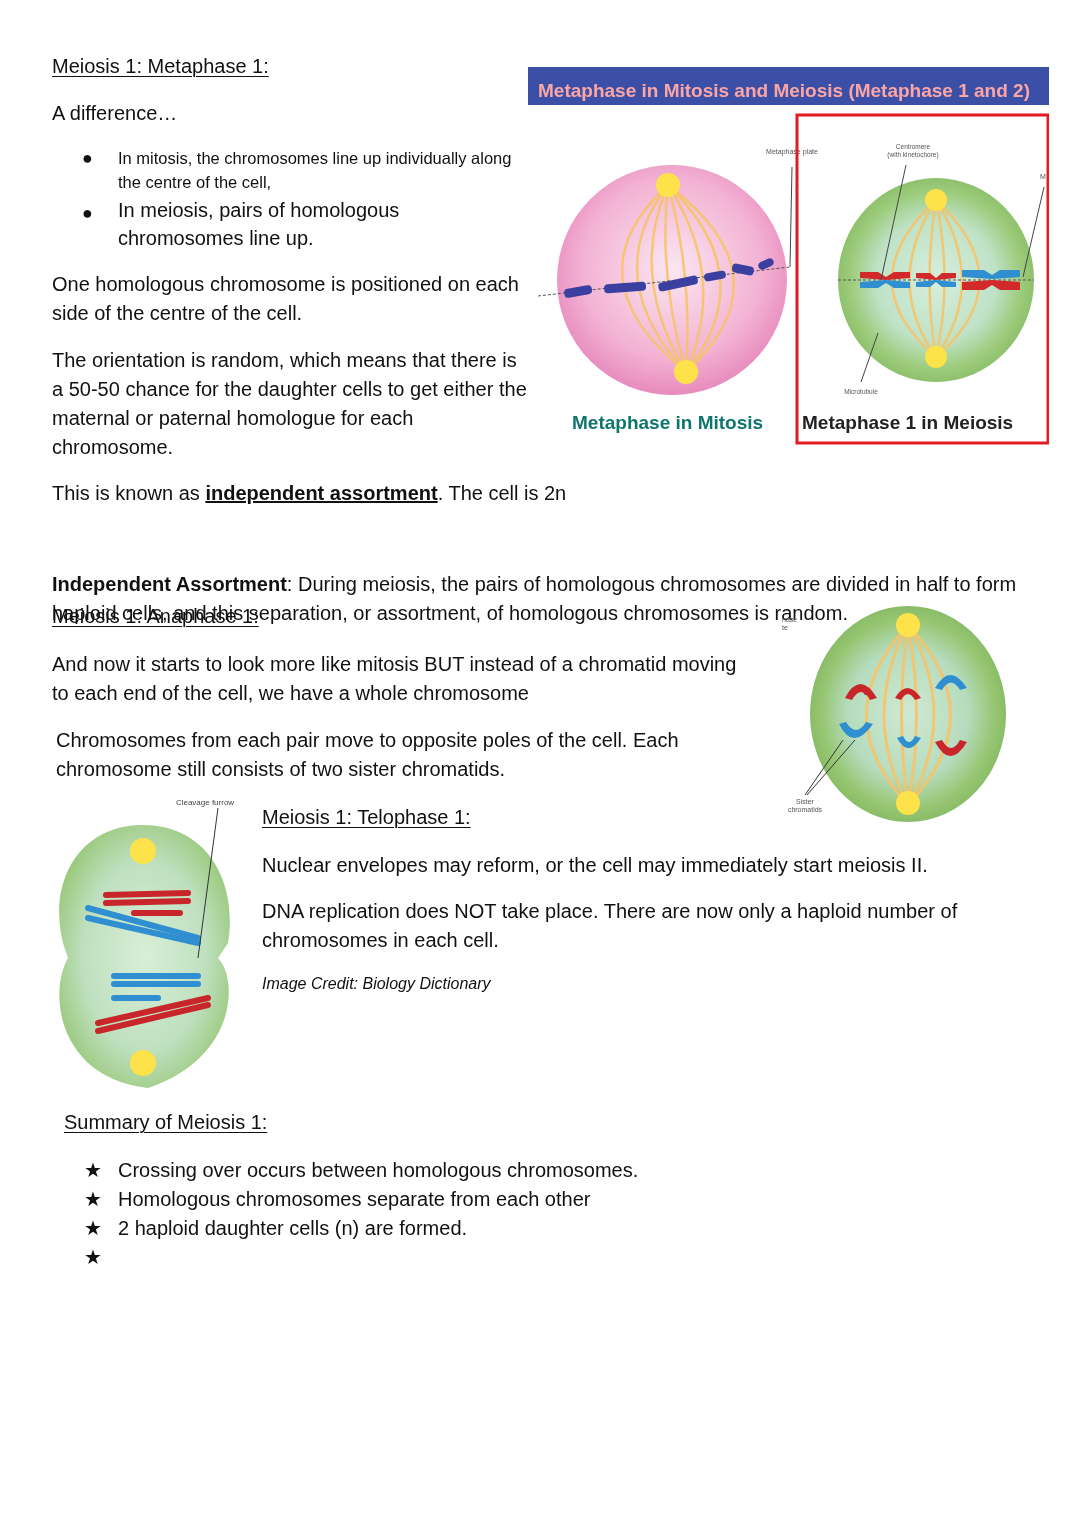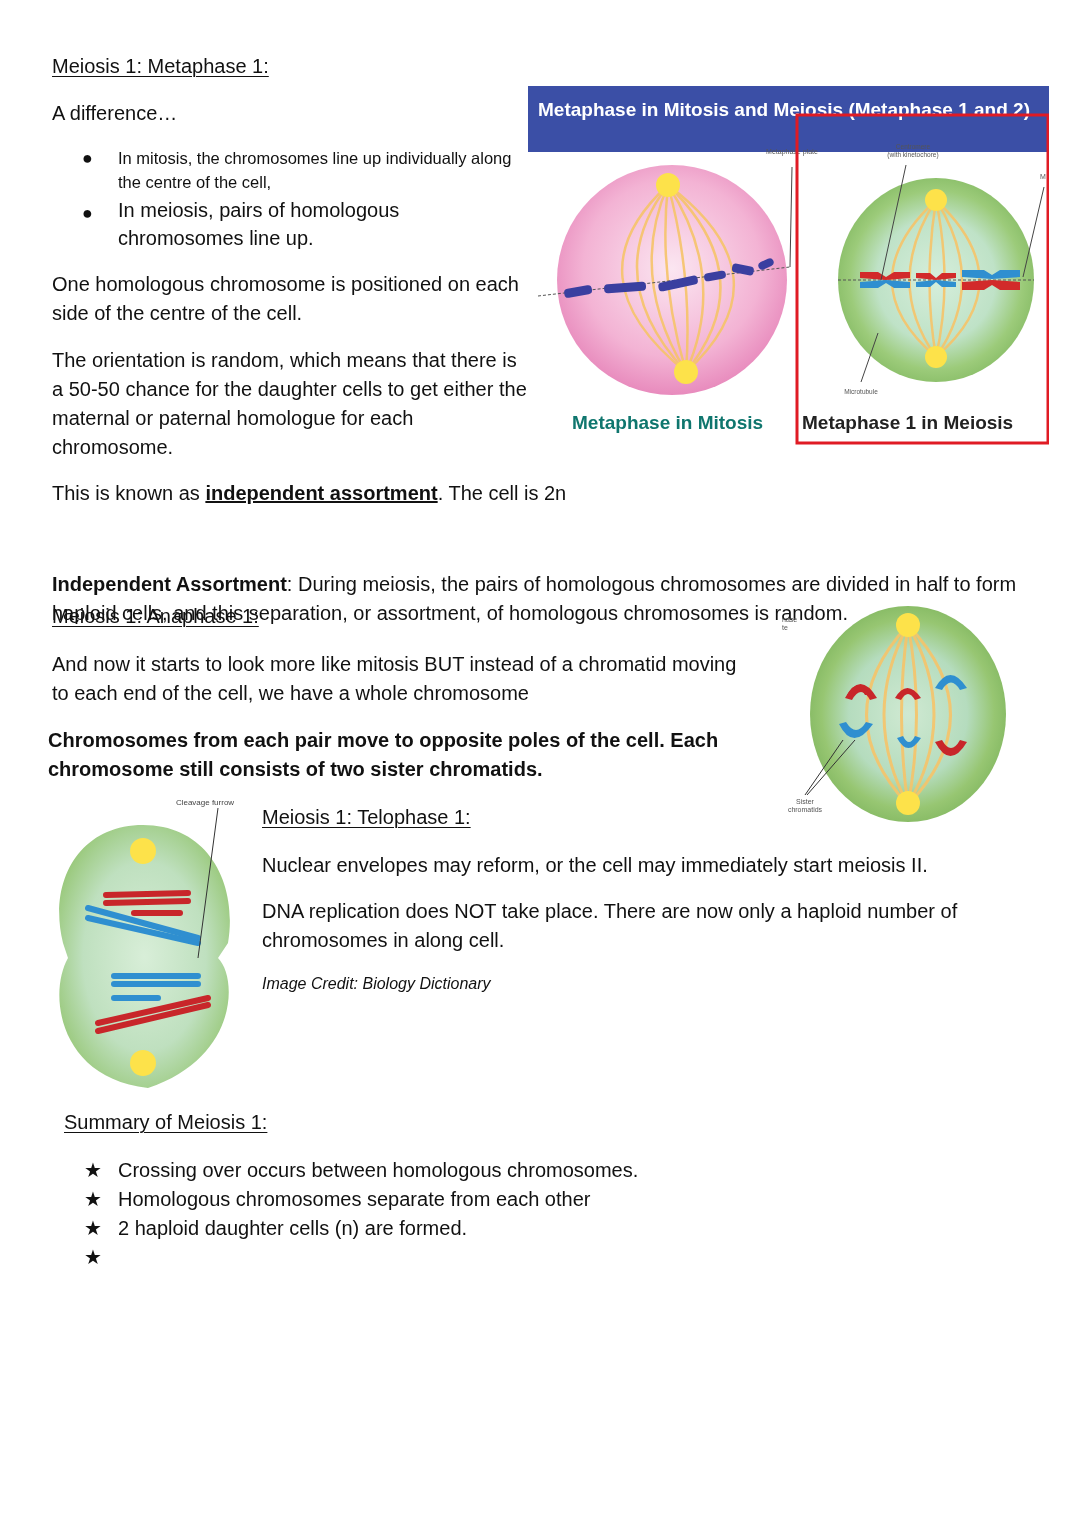--- a/index.html
+++ b/index.html
@@ -40,21 +40,21 @@
 <div class="abs p" style="left:52px;top:346px;width:478px;">The orientation is random, which means that there is a 50-50 chance for the daughter cells to get either the maternal or paternal homologue for each chromosome.</div>
 <div class="abs p" style="left:52px;top:479px;width:700px;">
   <span>This is known as </span><span class="bu">independent assortment</span><span>. The cell is 2n</span>
 </div>
 
 <div class="abs p" style="left:52px;top:526px;width:990px;margin-top:44px;">
   <span class="bold">Independent Assortment</span><span>: During meiosis, the pairs of homologous chromosomes are divided in half to form haploid cells, and this separation, or assortment, of homologous chromosomes is random.</span>
 </div>
 
 <div class="abs" style="left:528px;top:67px;width:521px;height:380px;">
-  <div style="position:absolute;left:0;top:0;width:521px;height:66px;background:#3b4fa6;color:#ffffff;font-weight:bold;font-size:19px;line-height:48px;padding-left:10px;box-sizing:border-box;white-space:nowrap;margin-top:19px;">Metaphase in Mitosis and Meiosis (Metaphase 1 and 2)</div>
+  <div style="position:absolute;left:0;top:0;width:521px;height:38px;background:#3b4fa6;color:#fca5a5;font-weight:bold;font-size:19px;line-height:48px;padding-left:10px;box-sizing:border-box;white-space:nowrap;">Metaphase in Mitosis and Meiosis (Metaphase 1 and 2)</div>
 
   <svg width="521" height="380" style="position:absolute;left:0;top:0;">
     <defs>
       <radialGradient id="pinkG" cx="50%" cy="45%" r="55%">
         <stop offset="0%" stop-color="#fbe6f1"></stop>
         <stop offset="70%" stop-color="#f3b3d4"></stop>
         <stop offset="100%" stop-color="#e88bbd"></stop>
       </radialGradient>
       <radialGradient id="greenG" cx="50%" cy="50%" r="55%">
         <stop offset="0%" stop-color="#d6eedb"></stop>
@@ -135,21 +135,21 @@
       <text x="512" y="112" font-size="7" fill="#555">M</text>
     </g>
   </svg>
 
   <div style="position:absolute;left:44px;top:345px;font-weight:bold;font-size:19px;color:#0f766e;">Metaphase in Mitosis</div>
   <div style="position:absolute;left:274px;top:345px;font-weight:bold;font-size:19px;color:#222;">Metaphase 1 in Meiosis</div>
 </div>
 
 <div class="abs h" style="left:52px;top:602px;">Meiosis 1: Anaphase 1:</div>
 <div class="abs p" style="left:52px;top:650px;width:700px;">And now it starts to look more like mitosis BUT instead of a chromatid moving to each end of the cell, we have a whole chromosome</div>
-<div class="abs p" style="left:48px;top:726px;width:700px;font-weight:bold;">Chromosomes from each pair move to opposite poles of the cell.  Each chromosome still consists of two sister chromatids.</div>
+<div class="abs p" style="left:56px;top:726px;width:700px;">Chromosomes from each pair move to opposite poles of the cell.  Each chromosome still consists of two sister chromatids.</div>
 
 <svg class="abs" style="left:775px;top:600px;" width="245" height="230">
   <defs>
     <radialGradient id="greenA" cx="50%" cy="50%" r="55%">
       <stop offset="0%" stop-color="#cfe9d2"></stop>
       <stop offset="55%" stop-color="#b5dcbe"></stop>
       <stop offset="80%" stop-color="#97c672"></stop>
       <stop offset="100%" stop-color="#7fb55e"></stop>
     </radialGradient>
   </defs>
@@ -205,21 +205,21 @@
     <line x1="66" y1="205" x2="110" y2="205" stroke="#2f8fd0"></line>
     <line x1="50" y1="230" x2="160" y2="205" stroke="#c8262a"></line>
     <line x1="50" y1="238" x2="160" y2="212" stroke="#c8262a"></line>
   </g>
   <line x1="150" y1="165" x2="170" y2="15" stroke="#333" stroke-width="1"></line>
   <text x="157" y="12" font-size="8" fill="#444" text-anchor="middle">Cleavage furrow</text>
 </svg>
 
 <div class="abs h" style="left:262px;top:803px;">Meiosis 1: Telophase 1:</div>
 <div class="abs p" style="left:262px;top:851px;width:790px;">Nuclear envelopes may reform, or the cell may immediately start meiosis II.</div>
-<div class="abs p" style="left:262px;top:897px;width:790px;">DNA replication does NOT take place.  There are now only a haploid number of chromosomes in along cell.</div>
+<div class="abs p" style="left:262px;top:897px;width:790px;">DNA replication does NOT take place.  There are now only a haploid number of chromosomes in each cell.</div>
 <div class="abs credit" style="left:262px;top:975px;">Image Credit: Biology Dictionary</div>
 
 <div class="abs h" style="left:52px;top:1108px;margin-left:12px;">Summary of Meiosis 1:</div>
 <ul class="abs star-list" style="left:52px;top:1156px;margin:0;padding:0;list-style:none;width:900px;">
   <li><span class="star">★</span><span>Crossing over occurs between homologous chromosomes.</span></li>
   <li><span class="star">★</span><span>Homologous chromosomes separate from each other</span></li>
   <li><span class="star">★</span><span>2 haploid daughter cells (n) are formed.</span></li>
   <li><span class="star">★</span></li>
 </ul>
 

